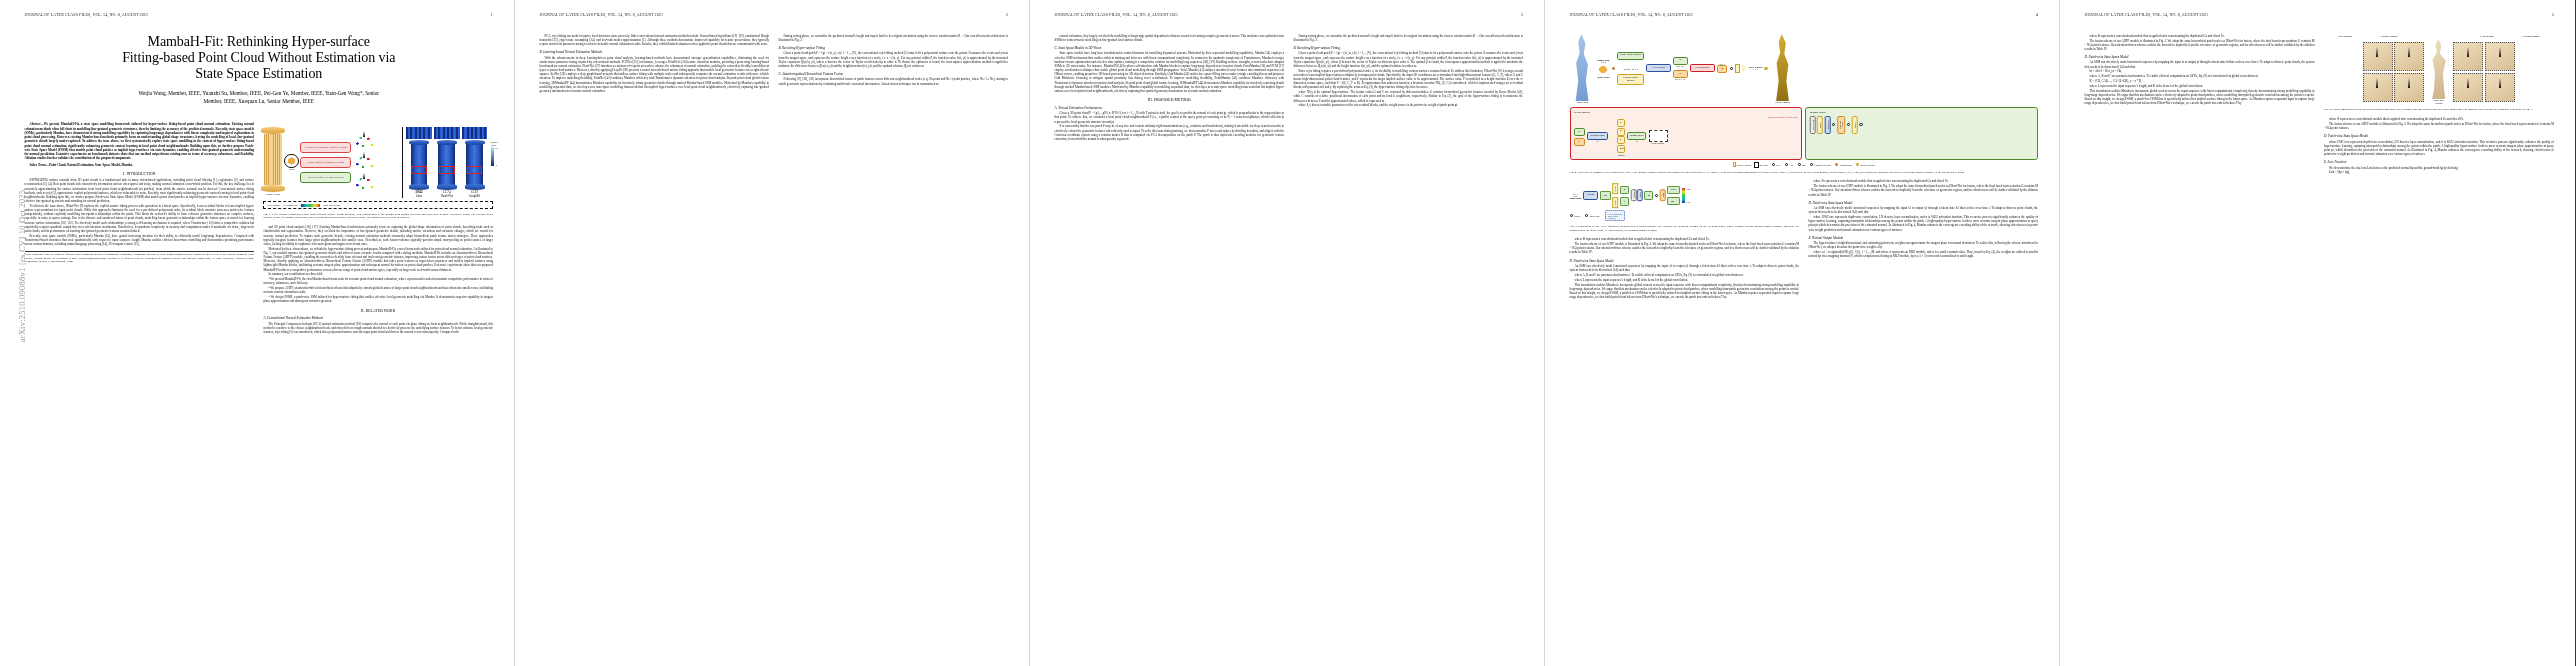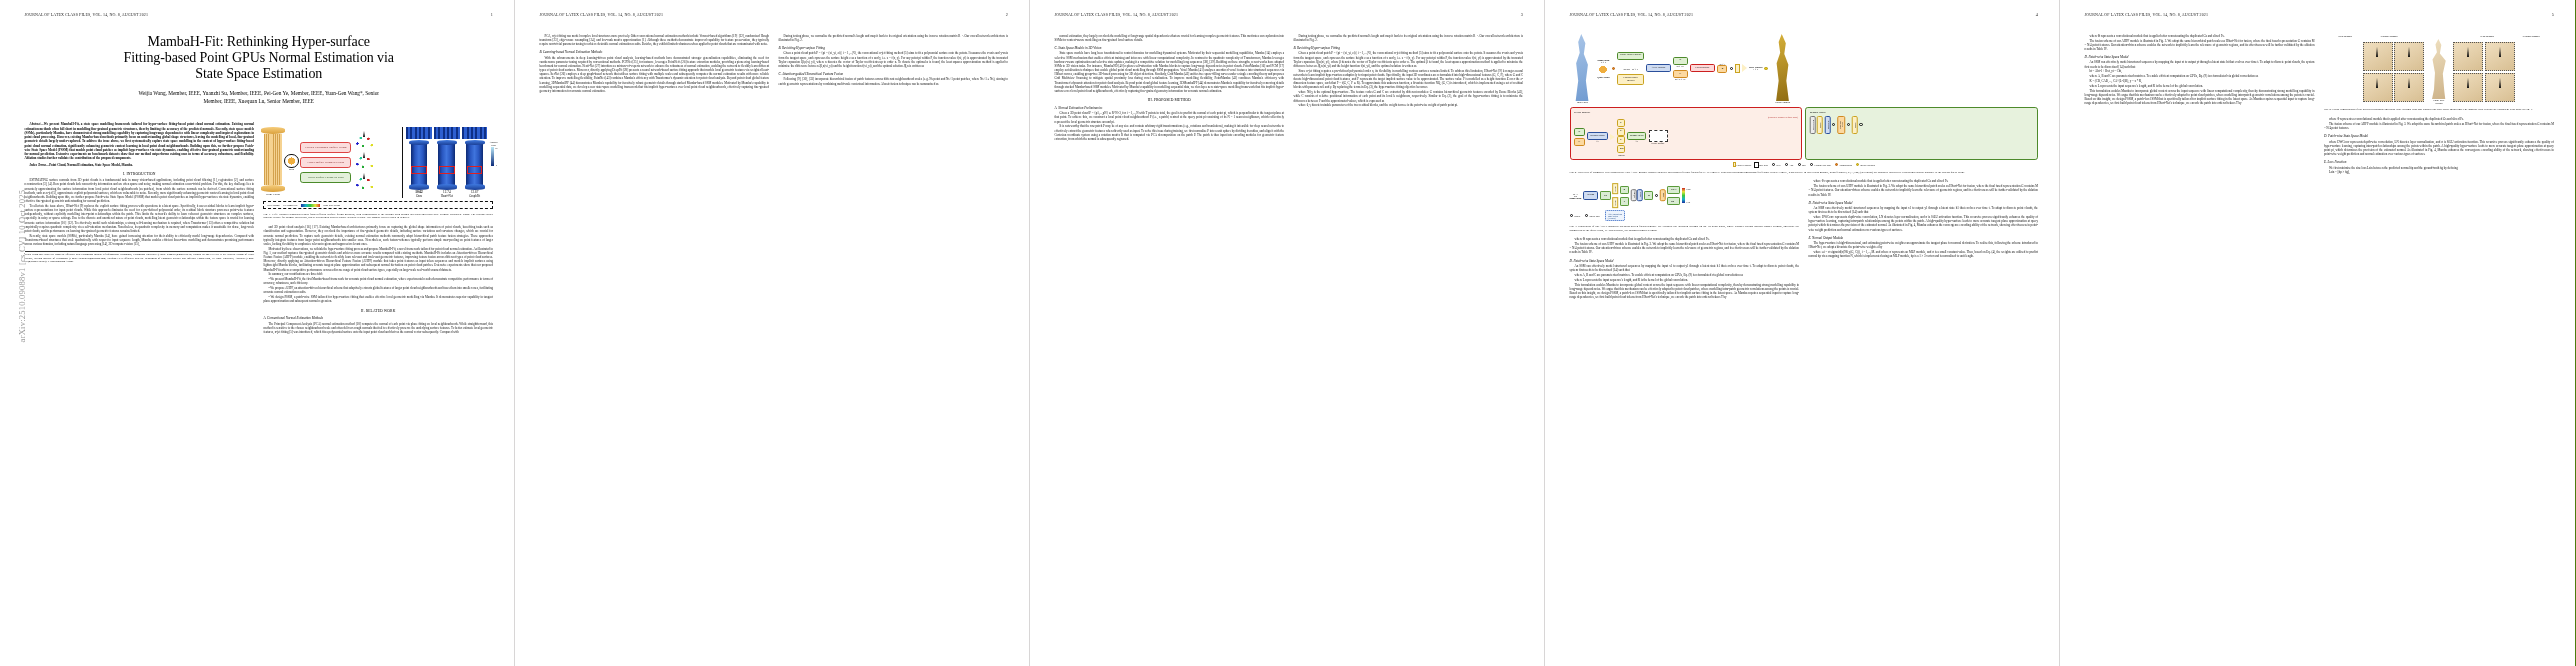--- a/index.html
+++ b/index.html
@@ -3,21 +3,21 @@
 <meta charset="utf-8">
 <style>
   * { box-sizing: border-box; }
   html, body {
     margin: 0; padding: 0;
     background: #eceaea;
     font-family: "Liberation Serif", "DejaVu Serif", serif;
   }
   #sheet {
     width: 2576px; height: 667px;
-    background: #4d7c0f;
+    background: #4c1d95;
     position: relative;
     display: flex;
     gap: 0px;
     overflow: hidden;
   }
   .page {
     width: 515px; height: 667px;
     background: #ffffff;
     position: relative;
     padding: 12.2px 21px 9px 24.5px;
@@ -346,21 +346,21 @@
 
   <div class="page">
     <div class="arxiv-spine">arXiv:2510.09088v1  [cs.CV]  10 Oct 2025</div>
     <div class="runhead">
       <span>JOURNAL OF LATEX CLASS FILES, VOL. 14, NO. 8, AUGUST 2021</span>
       <span class="pg">1</span>
     </div>
 
     <div class="title">
       <div>MambaH-Fit: Rethinking Hyper-surface</div>
-      <div>Fitting-based Point GPUs Normal Estimation via</div>
+      <div>Fitting-based Point Cloud Without Estimation via</div>
       <div>State Space Estimation</div>
     </div>
     <div class="authors">
       <div>Weijia Wang, Member, IEEE, Yuanzhi Su, Member, IEEE, Pei-Gen Ye, Member, IEEE, Yuan-Gen Wang*, Senior</div>
       <div>Member, IEEE, Xuequan Lu, Senior Member, IEEE</div>
     </div>
 
     <div class="cols">
       <div class="col">
         <p class="abs"><i>Abstract</i><span>—We present MambaH-Fit, a state space modelling framework tailored for hyper-surface fitting-based point cloud normal estimation. Existing normal estimation methods often fall short in modelling fine-grained geometric structures, thereby limiting the accuracy of the predicted normals. Recently, state space models (SSMs), particularly Mamba, have demonstrated strong modelling capability by capturing long-range dependencies with linear complexity and inspired explorations in point cloud processing. However, existing Mamba-based methods primarily focus on understanding global shape structures, leaving the modelling of local, fine-grained geometric details largely under-explored. To address the issue above, we first systematically explore state space modelling in the context of hyper-surface fitting-based point cloud normal estimation, significantly enhancing geometric context learning in local point cloud neighbourhoods. Building upon this, we further propose Patch-wise State Space Model (PSSM) that models point cloud patches as implicit hyper-surfaces via state dynamics, enabling effective fine-grained geometric understanding for normal prediction. Extensive experiments on benchmark datasets show that our method outperforms existing ones in terms of accuracy, robustness, and flexibility. Ablation studies further validate the contribution of the proposed components.</span></p>

